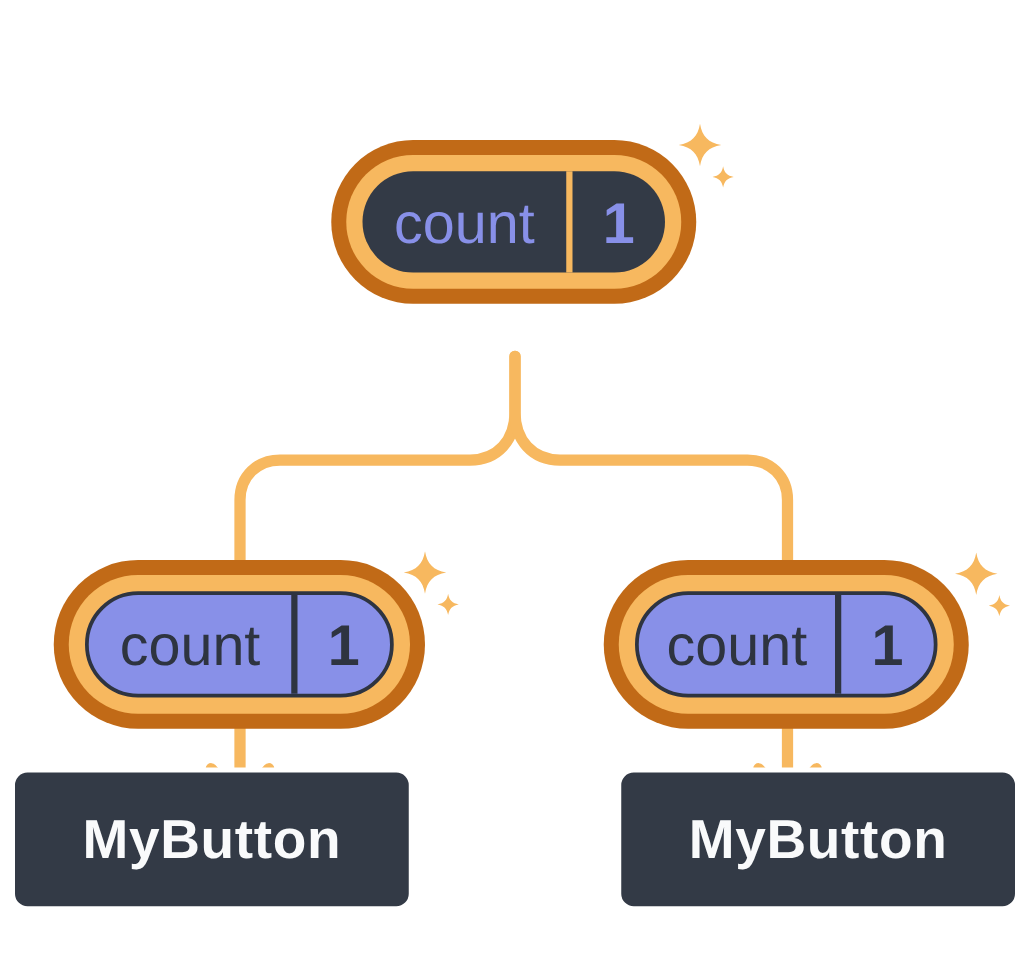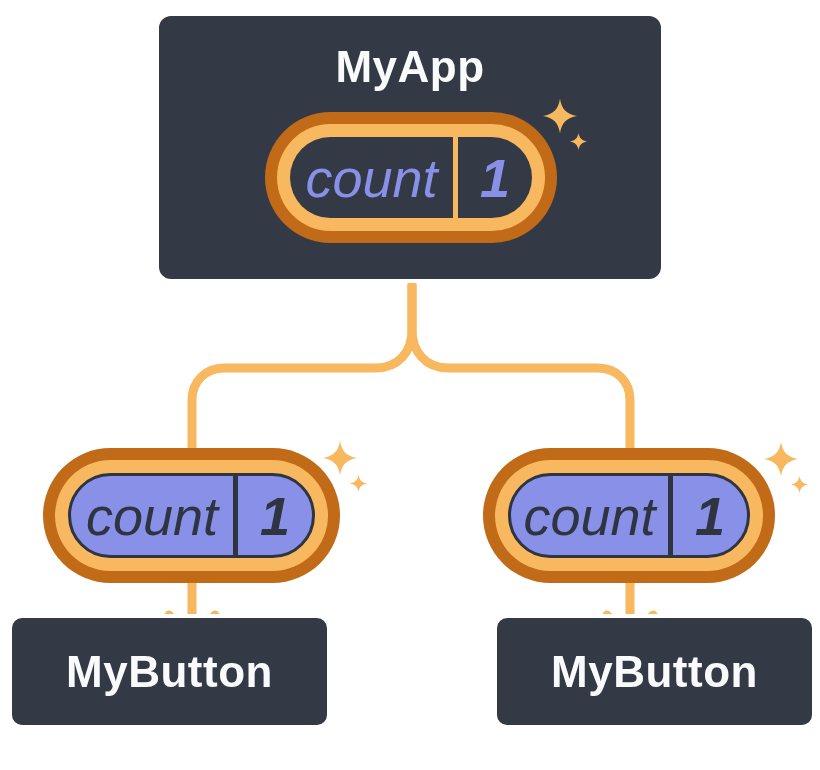--- a/index.html
+++ b/index.html
@@ -58,22 +58,21 @@
     box-sizing:border-box;
     display:flex;
     align-items:stretch;
     border-radius:999px;
     box-shadow:0 0 0 13px var(--orange-light), 0 0 0 25px var(--orange-dark);
   }
   .pill .cell{
     display:flex;
     align-items:center;
     justify-content:center;
-    font-size:54px;
-    font-style:italic;
+    font-size:46px;
   }
   .pill .cell.label{flex:1;}
   .pill .cell.value{width:74px;font-weight:700;}
   .pill .divider{width:5px;}
   
   .state-pill{
     left:290px;top:137px;width:242px;height:81px;
     background:var(--card-bg);
   }
   .state-pill .cell{color:var(--purple);}
@@ -100,23 +99,20 @@
 
 <div id="stage">
 
   <svg id="wires" viewBox="0 0 820 770" aria-hidden="true">
     <path d="M412 285 L412 330 C412 352 398 368 376 368 L224 368 C206 368 192 381 192 400 L192 632"></path>
     <path d="M412 285 L412 330 C412 352 426 368 448 368 L598 368 C616 368 630 381 630 400 L630 632"></path>
     <path d="M169 615 L192 640 L215 615"></path>
     <path d="M607 615 L630 640 L653 615"></path>
   </svg>
 
-  <div class="card" id="card-myapp">
-    <div class="card-title">MyApp</div>
-  </div>
 
   <div class="pill state-pill">
     <div class="cell label">count</div>
     <div class="divider"></div>
     <div class="cell value">1</div>
   </div>
 
   <svg class="sparkles" id="sparkles-top" width="48" height="52" viewBox="0 0 48 52" aria-hidden="true">
     <path d="M17 0C18.7 10.2 23.8 15.3 34 17C23.8 18.7 18.7 23.8 17 34C15.3 23.8 10.2 18.7 0 17C10.2 15.3 15.3 10.2 17 0Z"></path>
     <path transform="translate(27,34) scale(0.5)" d="M17 0C18.7 10.2 23.8 15.3 34 17C23.8 18.7 18.7 23.8 17 34C15.3 23.8 10.2 18.7 0 17C10.2 15.3 15.3 10.2 17 0Z"></path>

